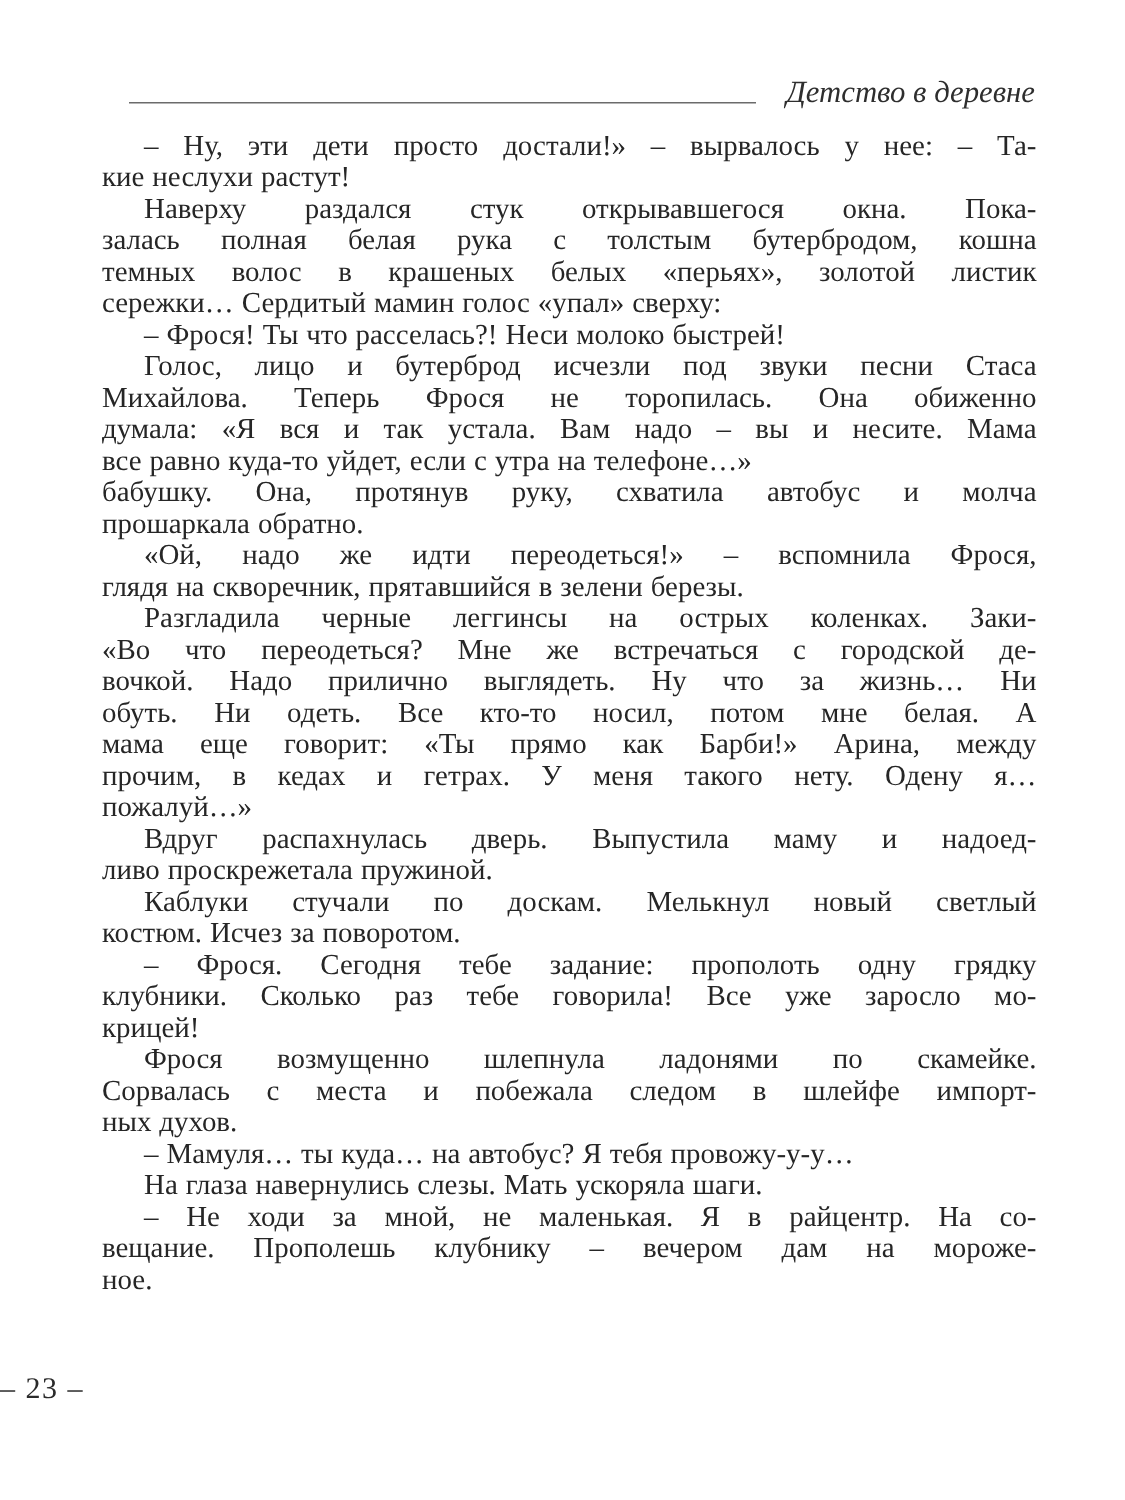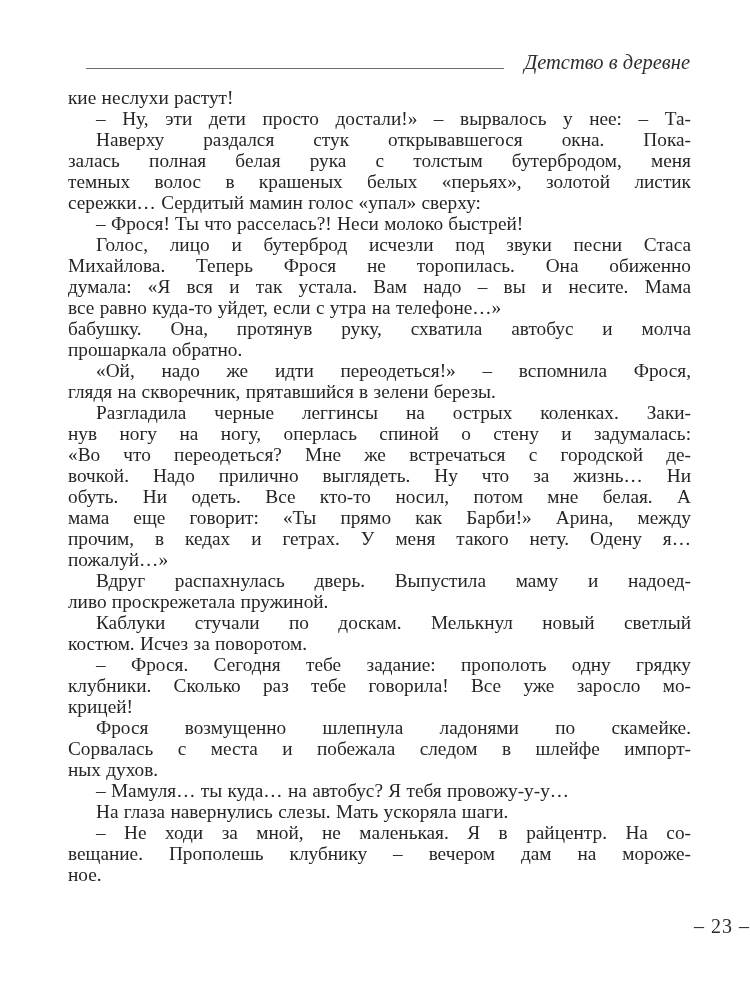--- a/index.html
+++ b/index.html
@@ -52,44 +52,44 @@
     text-align-last: justify;
     white-space: normal;
   }
   .line.first { text-indent: 28px; }
   .line.last  { text-align-last: left; }
   .page-number {
     position: absolute;
     left: 0;
     top: 915px;
     width: 750px;
-    text-align: right;
+    text-align: left;
     font-size: 20px;
     color: #2a2a2a;
     letter-spacing: 1px;
   }
 </style>
 </head>
 <body>
 
 <div class="page">
 
   <div class="running-header">
     <div class="header-rule"></div>
     <div class="chapter-title">Детство в деревне</div>
   </div>
 
   <div class="body-text">
       <div class="para">
+        <div class="line first">– Ну, эти дети просто достали!» – вырвалось у нее: – Та-</div>
         <div class="line last">кие неслухи растут!</div>
-        <div class="line first">– Ну, эти дети просто достали!» – вырвалось у нее: – Та-</div>
       </div>
       <div class="para">
         <div class="line first">Наверху раздался стук открывавшегося окна. Пока-</div>
-        <div class="line">залась полная белая рука с толстым бутербродом, меня</div>
+        <div class="line">залась полная белая рука с толстым бутербродом, кошна</div>
         <div class="line">темных волос в крашеных белых «перьях», золотой листик</div>
         <div class="line last">сережки… Сердитый мамин голос «упал» сверху:</div>
       </div>
       <div class="para">
         <div class="line first last">– Фрося! Ты что расселась?! Неси молоко быстрей!</div>
       </div>
       <div class="para">
         <div class="line first">Голос, лицо и бутерброд исчезли под звуки песни Стаса</div>
         <div class="line">Михайлова. Теперь Фрося не торопилась. Она обиженно</div>
         <div class="line">думала: «Я вся и так устала. Вам надо – вы и несите. Мама</div>
@@ -98,21 +98,20 @@
       <div class="para">
         <div class="line">бабушку. Она, протянув руку, схватила автобус и молча</div>
         <div class="line last">прошаркала обратно.</div>
       </div>
       <div class="para">
         <div class="line first">«Ой, надо же идти переодеться!» – вспомнила Фрося,</div>
         <div class="line last">глядя на скворечник, прятавшийся в зелени березы.</div>
       </div>
       <div class="para">
         <div class="line first">Разгладила черные леггинсы на острых коленках. Заки-</div>
-        <div class="line">нув ногу на ногу, оперлась спиной о стену и задумалась:</div>
         <div class="line">«Во что переодеться? Мне же встречаться с городской де-</div>
         <div class="line">вочкой. Надо прилично выглядеть. Ну что за жизнь… Ни</div>
         <div class="line">обуть. Ни одеть. Все кто-то носил, потом мне белая. А</div>
         <div class="line">мама еще говорит: «Ты прямо как Барби!» Арина, между</div>
         <div class="line">прочим, в кедах и гетрах. У меня такого нету. Одену я…</div>
         <div class="line last">пожалуй…»</div>
       </div>
       <div class="para">
         <div class="line first">Вдруг распахнулась дверь. Выпустила маму и надоед-</div>
         <div class="line last">ливо проскрежетала пружиной.</div>

